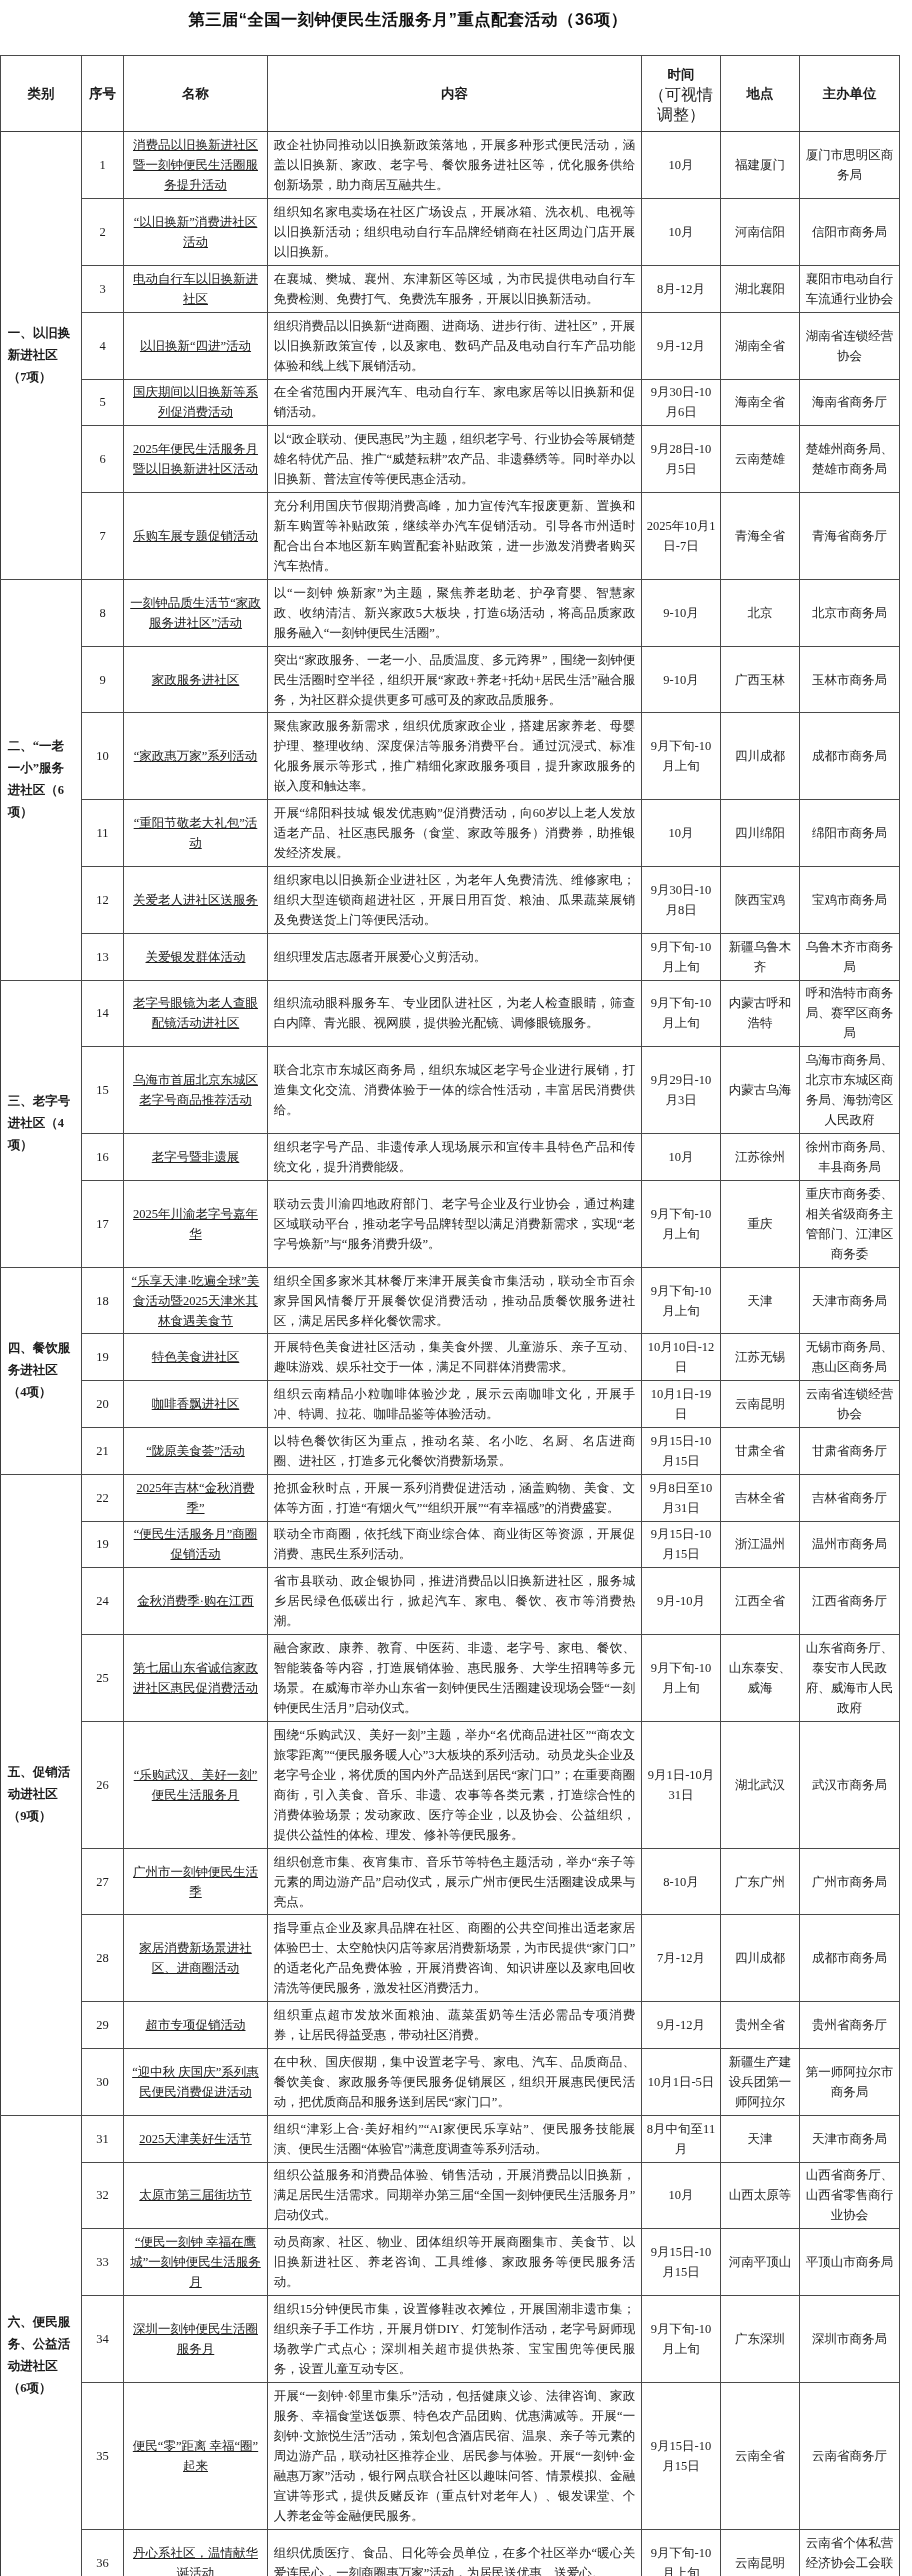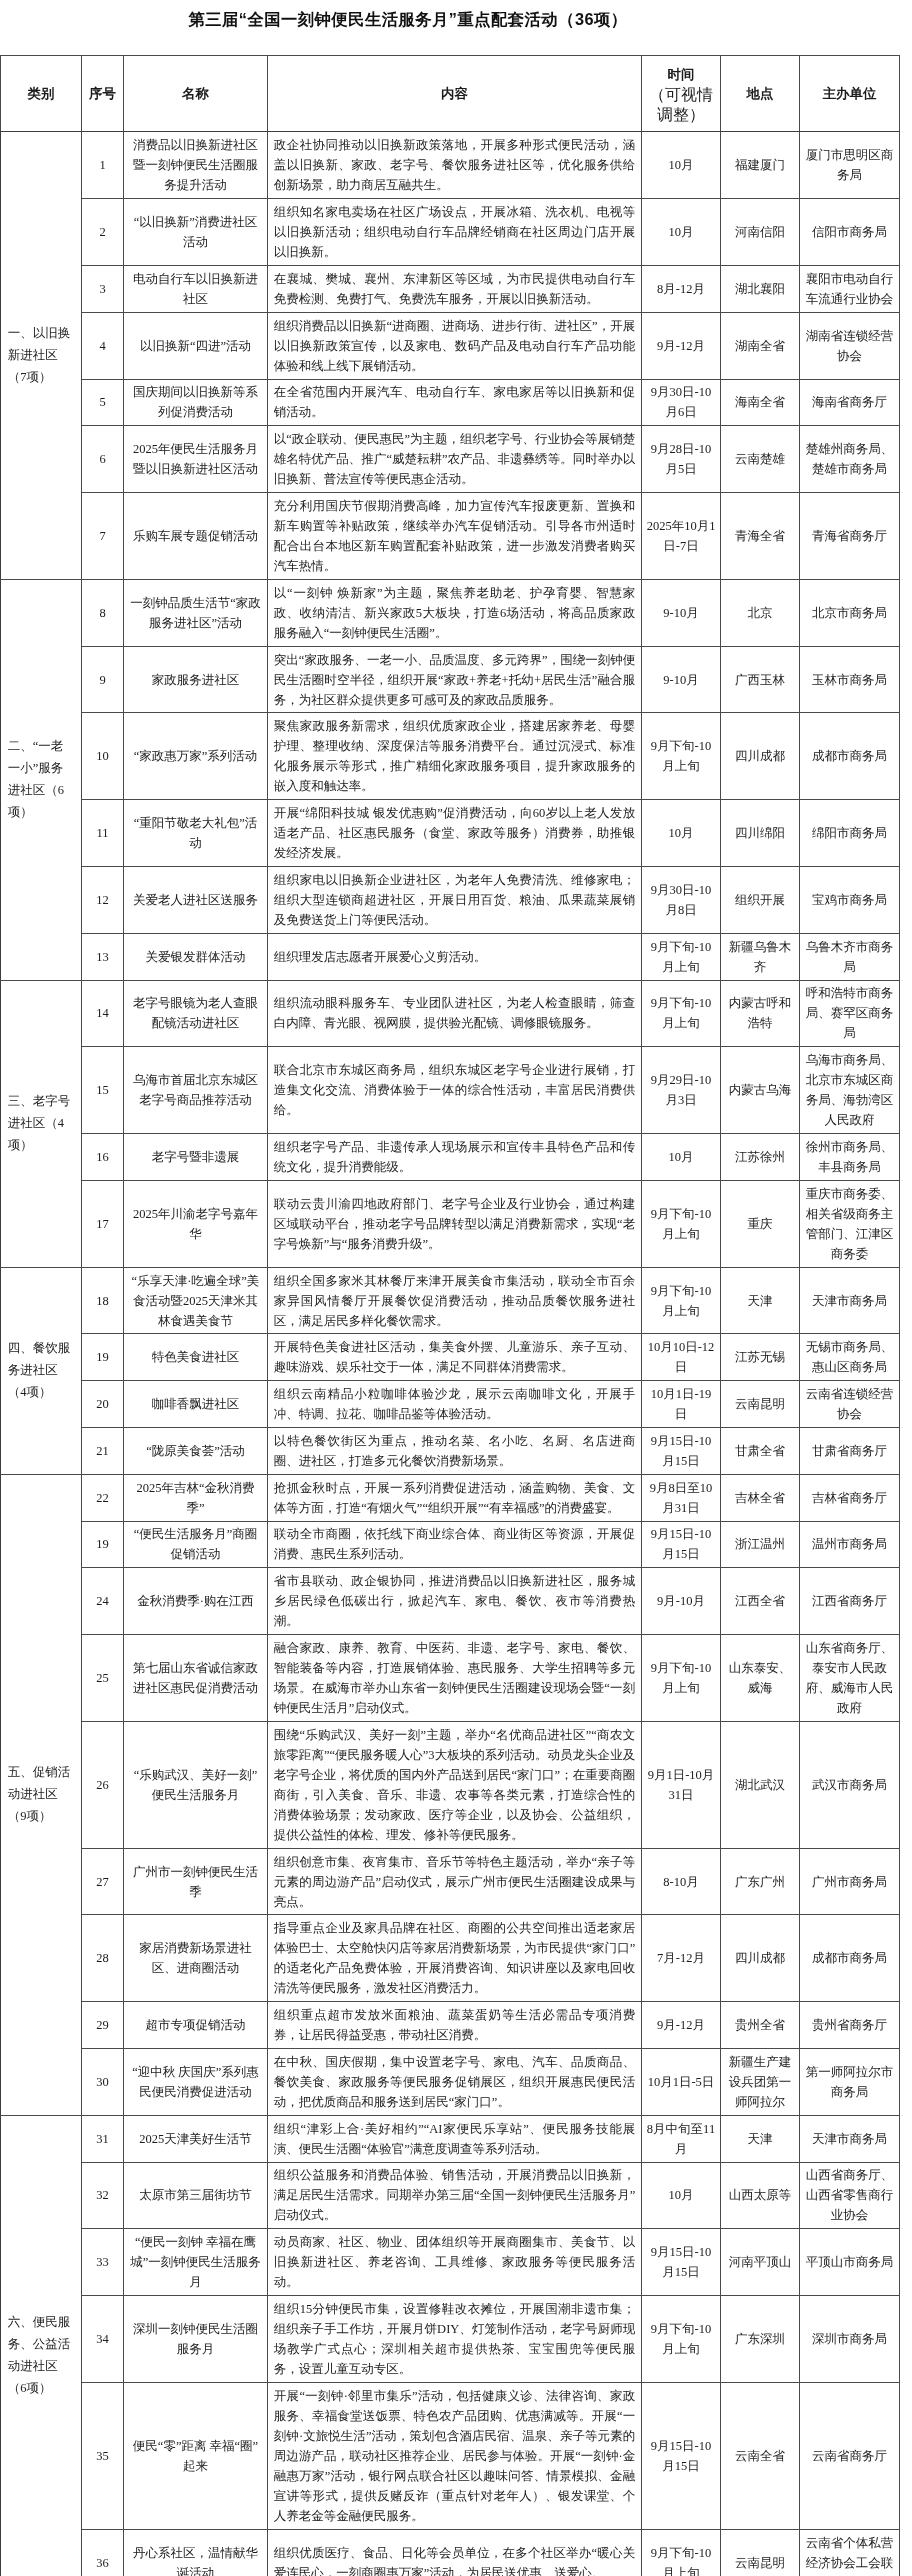--- a/index.html
+++ b/index.html
@@ -48,33 +48,33 @@
     padding:7.7px 1.9px;
     border-bottom:1.9px solid #3d3d3d;
   }
   .time-note{
     display:block;
     font-size:16px;
     font-weight:normal;
     line-height:1.2;
   }
   td.cat-cell{
-    font-weight:normal;
+    font-weight:bold;
     text-align:left;
     padding:3.8px 6.7px;
     border-left:1.9px solid #3d3d3d;
     line-height:1.75;
   }
   tr.cat-start td{border-top:1.9px solid #3d3d3d;}
   td.content-cell{
     text-align:left;
     padding:2.9px 5.8px;
     text-align:justify;
   }
-  td.name-cell{padding:2.9px 4.8px;}
+  td.name-cell{padding:2.9px 4.8px;text-decoration:underline;}
   td.org-cell{padding:2.9px 4.8px;}
 </style>
 </head>
 <body>
 
 <div class="page">
   <div class="page-title">第三届“全国一刻钟便民生活服务月”重点配套活动（36项）</div>
 
   <table class="activities">
     <colgroup>
@@ -186,21 +186,21 @@
           <td class="content-cell">开展“绵阳科技城 银发优惠购”促消费活动，向60岁以上老人发放适老产品、社区惠民服务（食堂、家政等服务）消费券，助推银发经济发展。</td>
           <td>10月</td>
           <td>四川绵阳</td>
           <td class="org-cell">绵阳市商务局</td>
         </tr>
         <tr>
           <td>12</td>
           <td class="name-cell">关爱老人进社区送服务</td>
           <td class="content-cell">组织家电以旧换新企业进社区，为老年人免费清洗、维修家电；组织大型连锁商超进社区，开展日用百货、粮油、瓜果蔬菜展销及免费送货上门等便民活动。</td>
           <td>9月30日-10月8日</td>
-          <td>组织开展</td>
+          <td>陕西宝鸡</td>
           <td class="org-cell">宝鸡市商务局</td>
         </tr>
         <tr>
           <td>13</td>
           <td class="name-cell">关爱银发群体活动</td>
           <td class="content-cell">组织理发店志愿者开展爱心义剪活动。</td>
           <td>9月下旬-10月上旬</td>
           <td>新疆乌鲁木齐</td>
           <td class="org-cell">乌鲁木齐市商务局</td>
         </tr>

